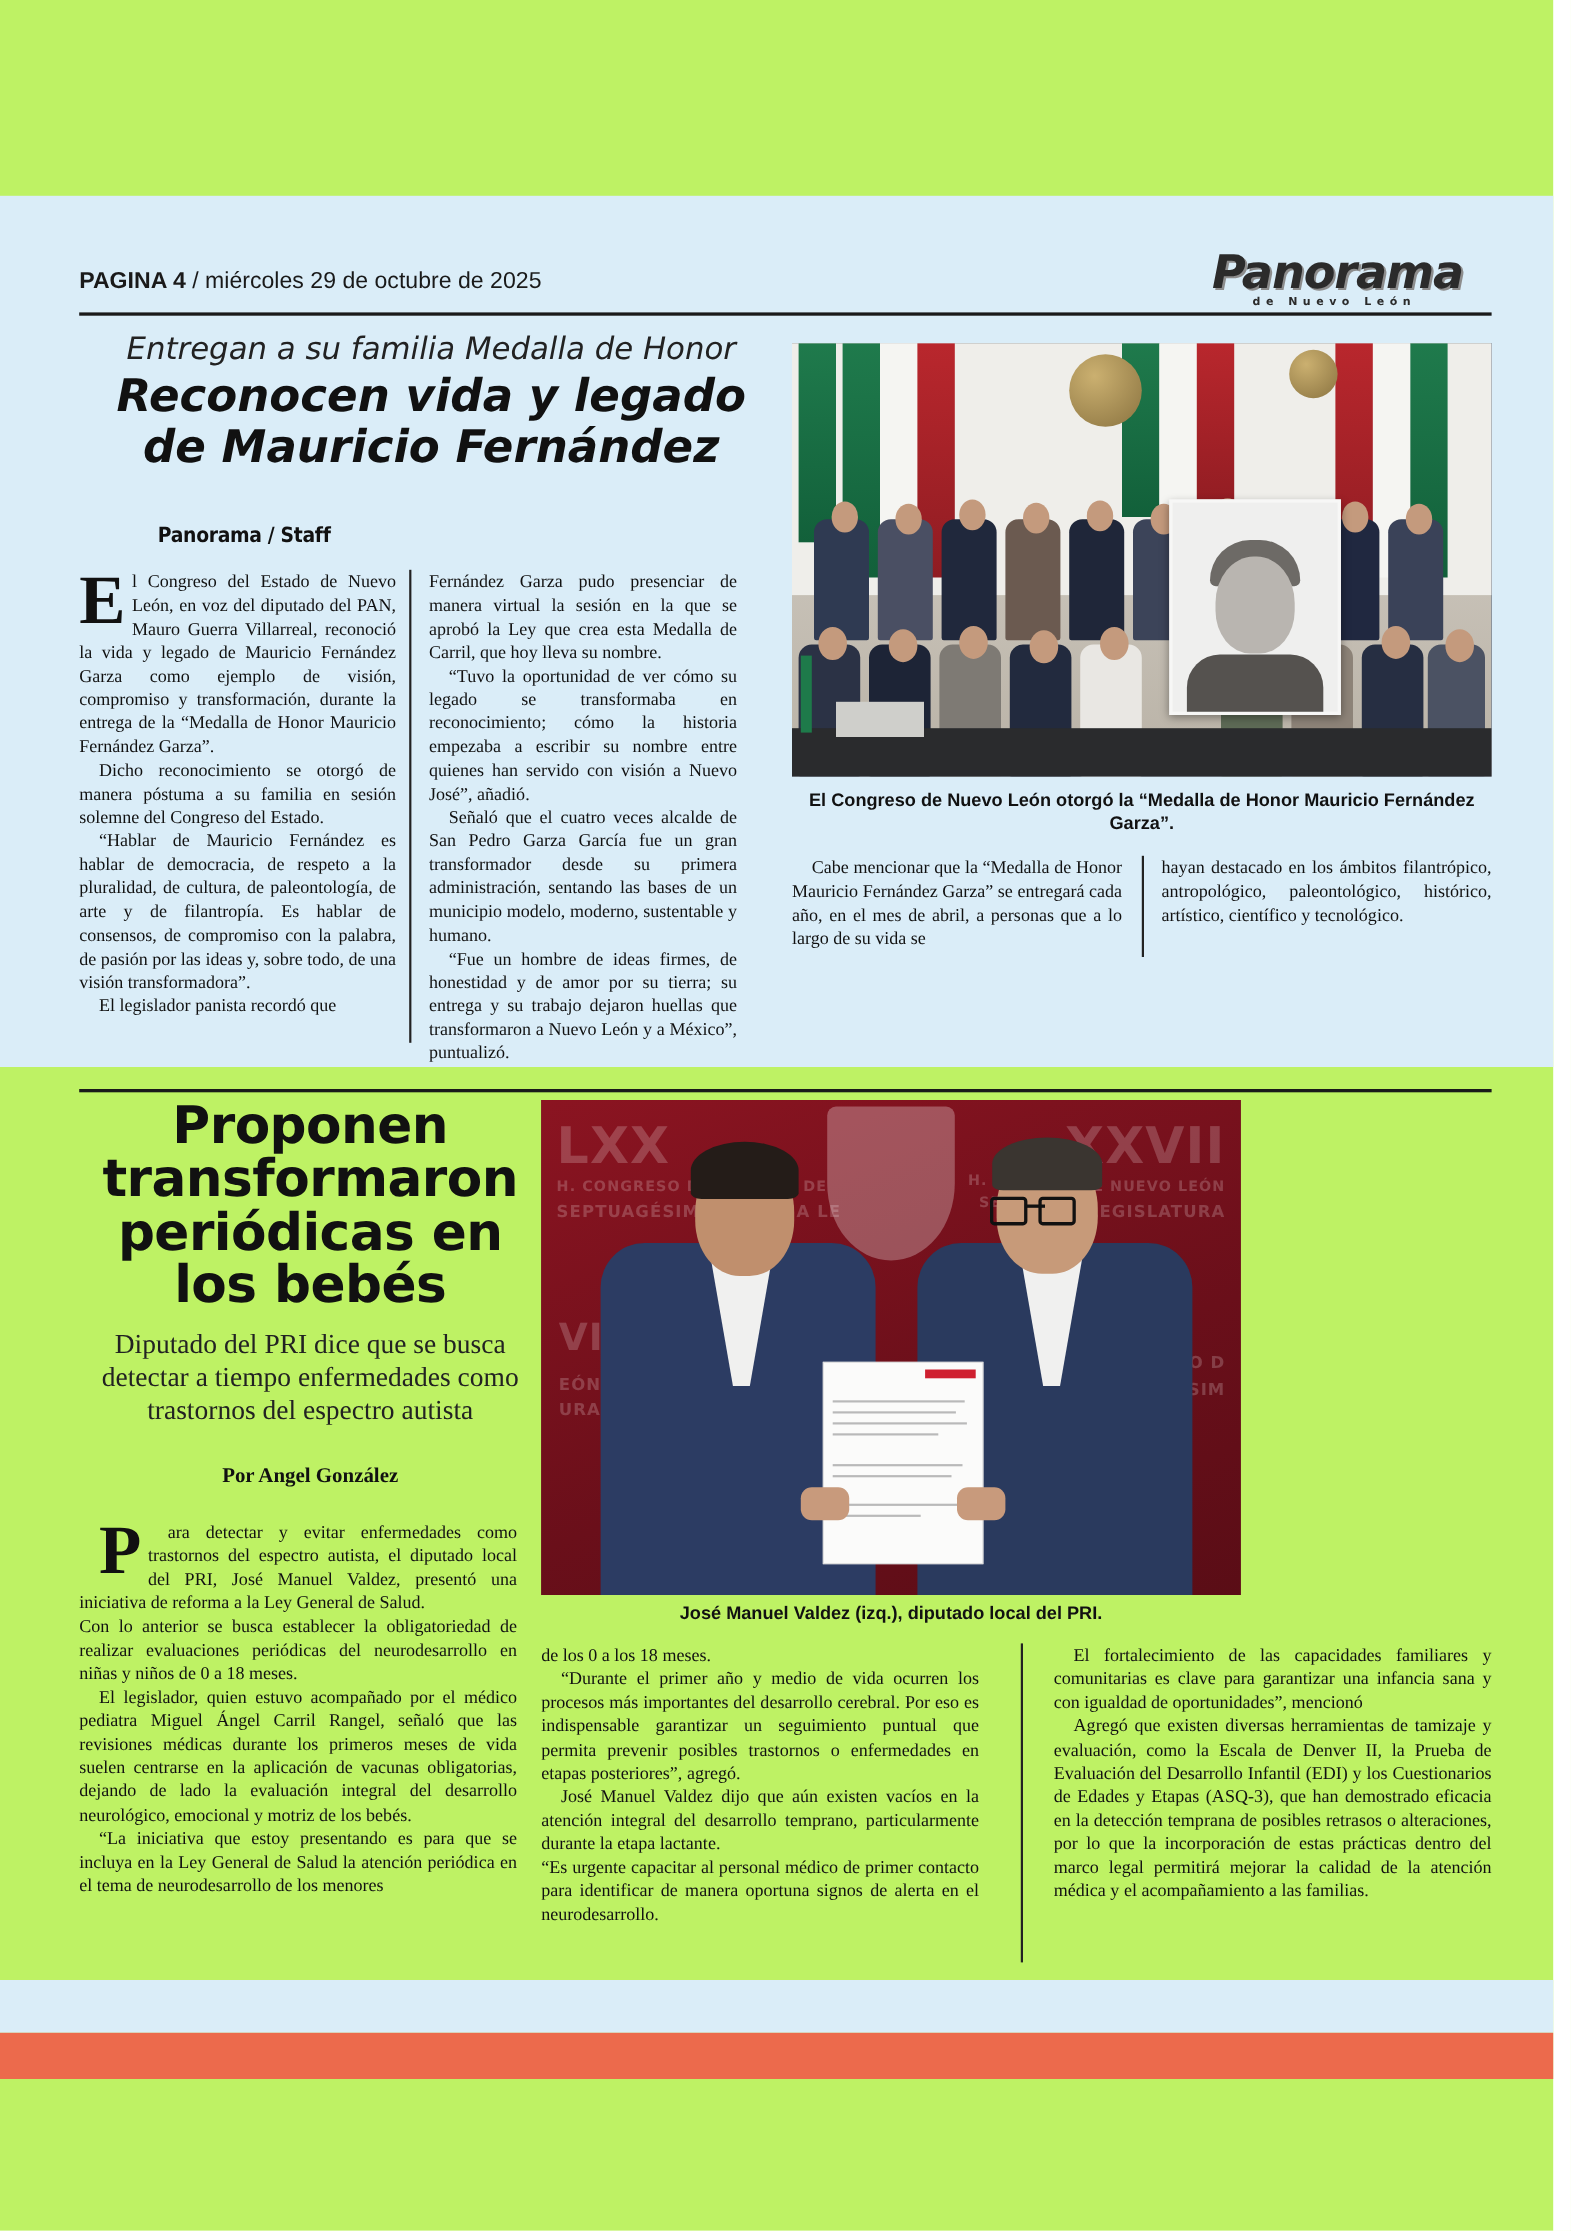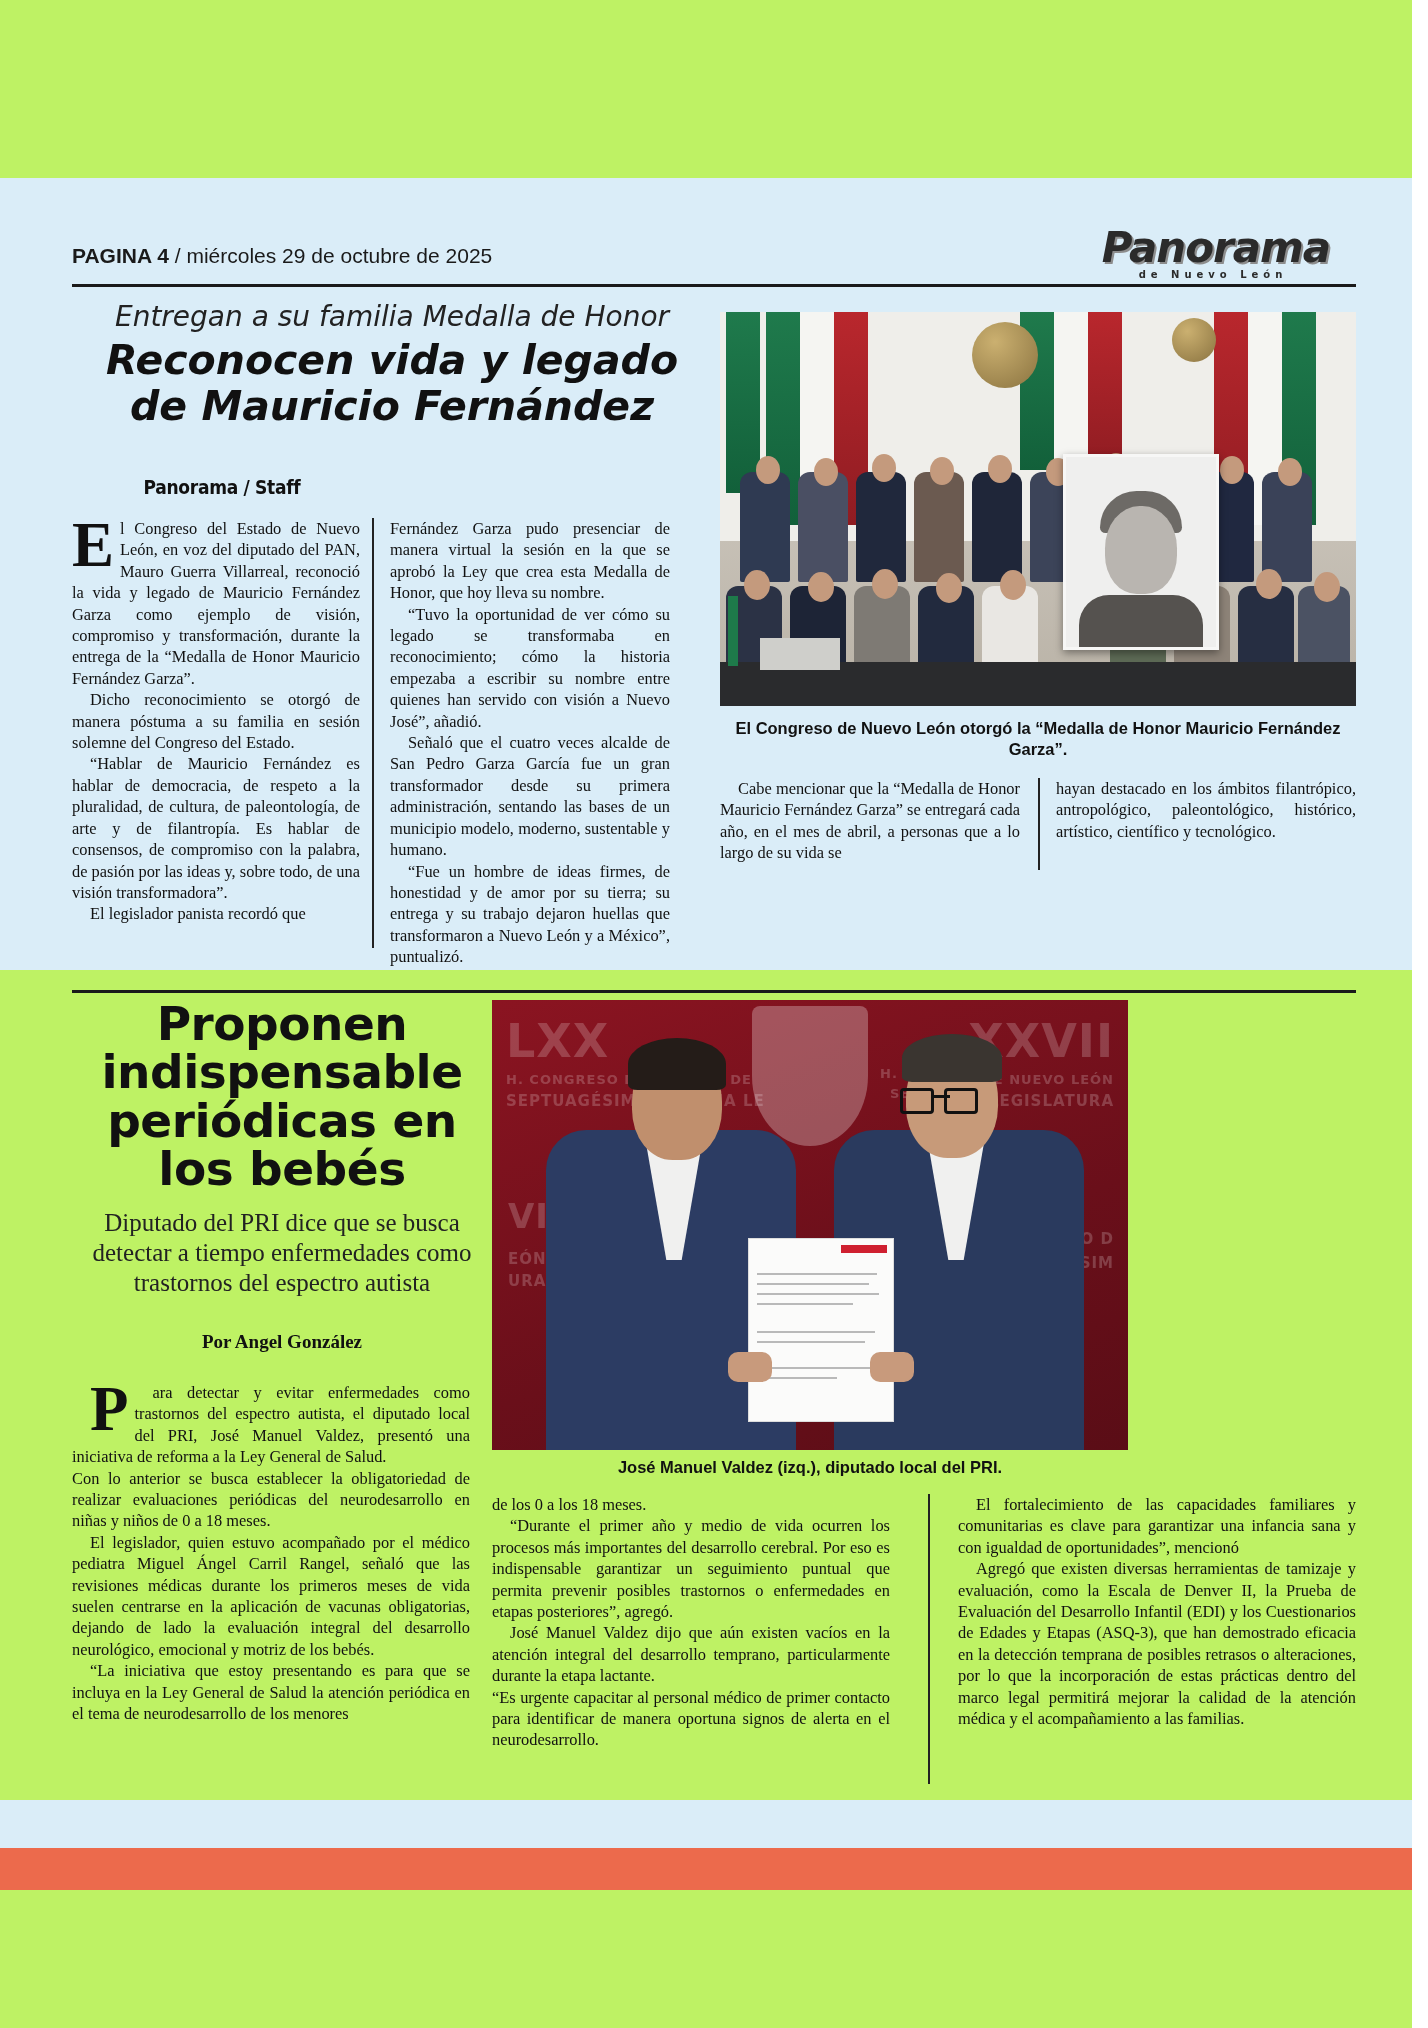--- a/index.html
+++ b/index.html
@@ -412,21 +412,21 @@
     <div id="a1-vrule"></div>
 
     <div class="body-col" id="a1-col1">
       <p class="dropcap-para"><span class="dropcap">E</span><span>l Congreso del Estado de Nuevo León, en voz del diputado del PAN, Mauro Guerra Villarreal, reconoció la vida y legado de Mauricio Fernández Garza como ejemplo de visión, compromiso y transformación, durante la entrega de la “Medalla de Honor Mauricio Fernández Garza”.</span></p>
       <p>Dicho reconocimiento se otorgó de manera póstuma a su familia en sesión solemne del Congreso del Estado.</p>
       <p>“Hablar de Mauricio Fernández es hablar de democracia, de respeto a la pluralidad, de cultura, de paleontología, de arte y de filantropía. Es hablar de consensos, de compromiso con la palabra, de pasión por las ideas y, sobre todo, de una visión transformadora”.</p>
       <p>El legislador panista recordó que</p>
     </div>
 
     <div class="body-col" id="a1-col2">
-      <p class="noindent">Fernández Garza pudo presenciar de manera virtual la sesión en la que se aprobó la Ley que crea esta Medalla de Honor, que hoy lleva su nombre.</p>
+      <p class="noindent">Fernández Garza pudo presenciar de manera virtual la sesión en la que se aprobó la Ley que crea esta Medalla de Carril, que hoy lleva su nombre.</p>
       <p>“Tuvo la oportunidad de ver cómo su legado se transformaba en reconocimiento; cómo la historia empezaba a escribir su nombre entre quienes han servido con visión a Nuevo José”, añadió.</p>
       <p>Señaló que el cuatro veces alcalde de San Pedro Garza García fue un gran transformador desde su primera administración, sentando las bases de un municipio modelo, moderno, sustentable y humano.</p>
       <p>“Fue un hombre de ideas firmes, de honestidad y de amor por su tierra; su entrega y su trabajo dejaron huellas que transformaron a Nuevo León y a México”, puntualizó.</p>
     </div>
 
     <div id="a1-photo">
       <div class="ph1-bg"></div>
       <div class="ph1-curtain" style="left:0;width:100%;background:#efeeea;"></div>
 
       <div class="ph1-flag ph1-green" style="left:46px;"></div>
@@ -511,21 +511,21 @@
     </div>
   </div>
 
   <div id="mid-rule"></div>
 
   <div id="article2">
 
     <div id="a2-head-block">
       <div id="a2-headline">
         <div>Proponen</div>
-        <div>indispensable</div>
+        <div>transformaron</div>
         <div>periódicas en</div>
         <div>los bebés</div>
       </div>
       <div id="a2-subhead">Diputado del PRI dice que se busca detectar a tiempo enfermedades como trastornos del espectro autista</div>
       <div id="a2-byline">Por Angel González</div>
     </div>
 
     <div class="body-col" id="a2-col1">
       <p class="dropcap-para"><span class="dropcap">P</span><span>ara detectar y evitar enfermedades como trastornos del espectro autista, el diputado local del PRI, José Manuel Valdez, presentó una iniciativa de reforma a la Ley General de Salud.</span></p>
       <p class="noindent">Con lo anterior se busca establecer la obligatoriedad de realizar evaluaciones periódicas del neurodesarrollo en niñas y niños de 0 a 18 meses.</p>

